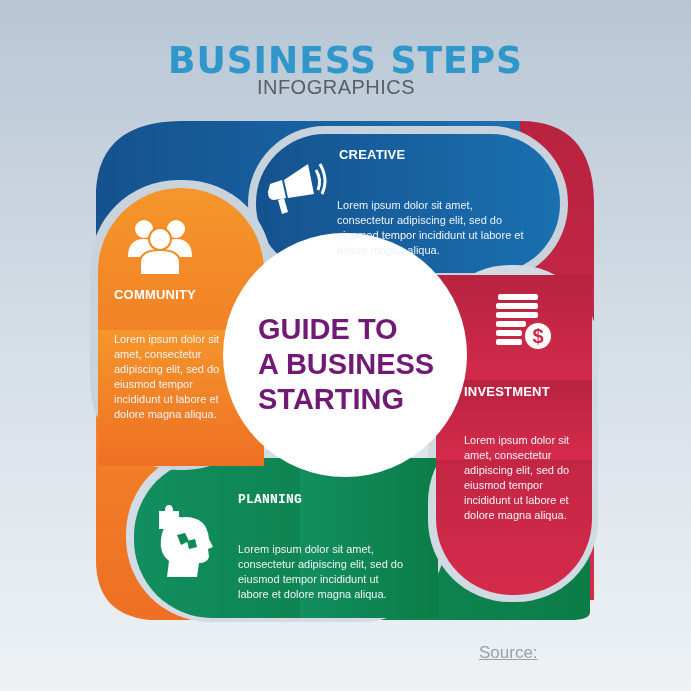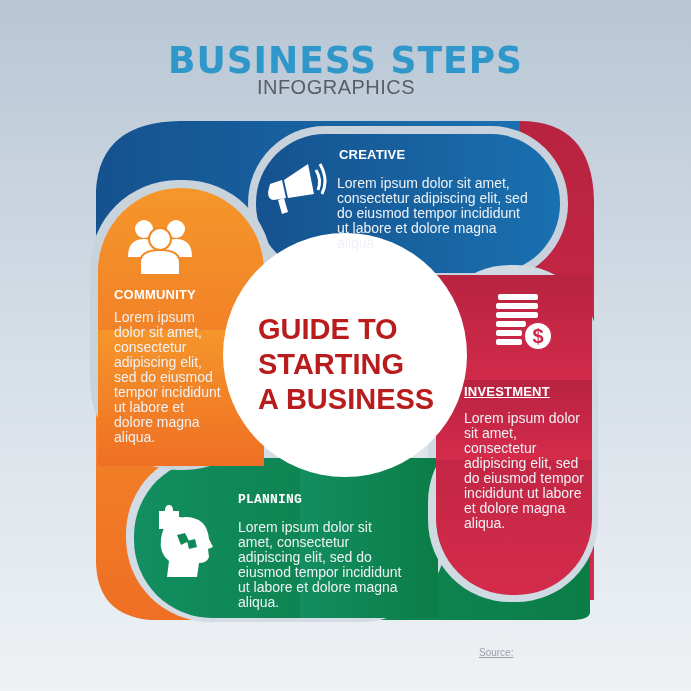--- a/index.html
+++ b/index.html
@@ -17,29 +17,29 @@
   .subtitle {
     position:absolute; left:0; top:76px; width:672px; text-align:center;
     font-size:20px; color:#585e66; letter-spacing:0.5px;
   }
   svg.shapes { position:absolute; left:0; top:0; }
   .label {
     position:absolute; color:#fff; font-weight:bold; font-size:13px;
     letter-spacing:0.2px;
   }
   .body {
-    position:absolute; color:#eef2f6; font-size:14px; line-height:15px;
+    position:absolute; color:#eef2f6; font-size:11px; line-height:15px;margin-top:22px;
   }
   .center-text {
     position:absolute; left:258px; top:312px; width:200px;
-    color:#b91c1c; font-weight:bold; font-size:29px; line-height:35px;
+    color:#701a75; font-weight:bold; font-size:29px; line-height:35px;
   }
   .icon { position:absolute; }
   .source {
-    position:absolute; left:479px; top:645px; color:#9aa0a6; font-size:10px; line-height:15px;text-decoration:underline;
+    position:absolute; left:479px; top:645px; color:#9aa0a6; font-size:17px; line-height:15px;text-decoration:underline;
   }
 </style>
 </head>
 <body>
 
 <div class="title">BUSINESS STEPS</div>
 <div class="subtitle">INFOGRAPHICS</div>
 
 <svg class="shapes" width="691" height="691" viewBox="0 0 691 691">
   <defs>
@@ -122,35 +122,35 @@
     <rect x="2" y="11" width="42" height="6" rx="2" fill="#fff"></rect>
     <rect x="2" y="20" width="42" height="6" rx="2" fill="#fff"></rect>
     <rect x="2" y="29" width="30" height="6" rx="2" fill="#fff"></rect>
     <rect x="2" y="38" width="26" height="6" rx="2" fill="#fff"></rect>
     <rect x="2" y="47" width="26" height="6" rx="2" fill="#fff"></rect>
     <circle cx="44" cy="44" r="16" fill="#cc2847"></circle>
     <circle cx="44" cy="44" r="13" fill="#fff"></circle>
     <text x="44" y="51" text-anchor="middle" font-size="20" font-weight="bold" fill="#cc2847" font-family="Liberation Sans, sans-serif">$</text>
   </svg>
 </div>
-<div class="label" style="left:464px;top:384px;text-decoration:underline;">INVESTMENT</div>
+<div class="label" style="left:464px;top:384px;">INVESTMENT</div>
 <div class="body" style="left:464px;top:411px;width:124px;">Lorem ipsum dolor sit amet, consectetur adipiscing elit, sed do eiusmod tempor incididunt ut labore et dolore magna aliqua.</div>
 
 <div class="icon" style="left:157px;top:505px;">
   <svg width="58" height="72" viewBox="0 0 58 72">
     <path d="M10,72 L12,56 Q2,48 4,34 Q6,14 28,12 Q50,12 52,34 L56,42 L51,44 L52,52 Q50,58 42,58 L40,72 Z" fill="#fff"></path>
     <path d="M2,6 L8,6 Q8,0 12,0 Q16,0 16,6 L22,6 L22,12 Q26,12 26,16 Q26,20 22,20 L22,24 L2,24 Z" fill="#fff"></path>
     <path d="M20,30 L28,28 L32,36 L24,40 Z" fill="#0e8a57"></path>
     <path d="M30,36 L38,34 L40,42 L32,44 Z" fill="#0e8a57"></path>
   </svg>
 </div>
 <div class="label" style="left:238px;top:492px;font-family:Liberation Mono, monospace;">PLANNING</div>
 <div class="body" style="left:238px;top:520px;width:172px;">Lorem ipsum dolor sit amet, consectetur adipiscing elit, sed do eiusmod tempor incididunt ut labore et dolore magna aliqua.</div>
 
 <div class="center-text">
   <div>GUIDE TO</div>
+  <div>A BUSINESS</div>
   <div>STARTING</div>
-  <div>A BUSINESS</div>
 </div>
 
 <div class="source">
   <div>Source:</div>
 </div>
 
 </body></html>

